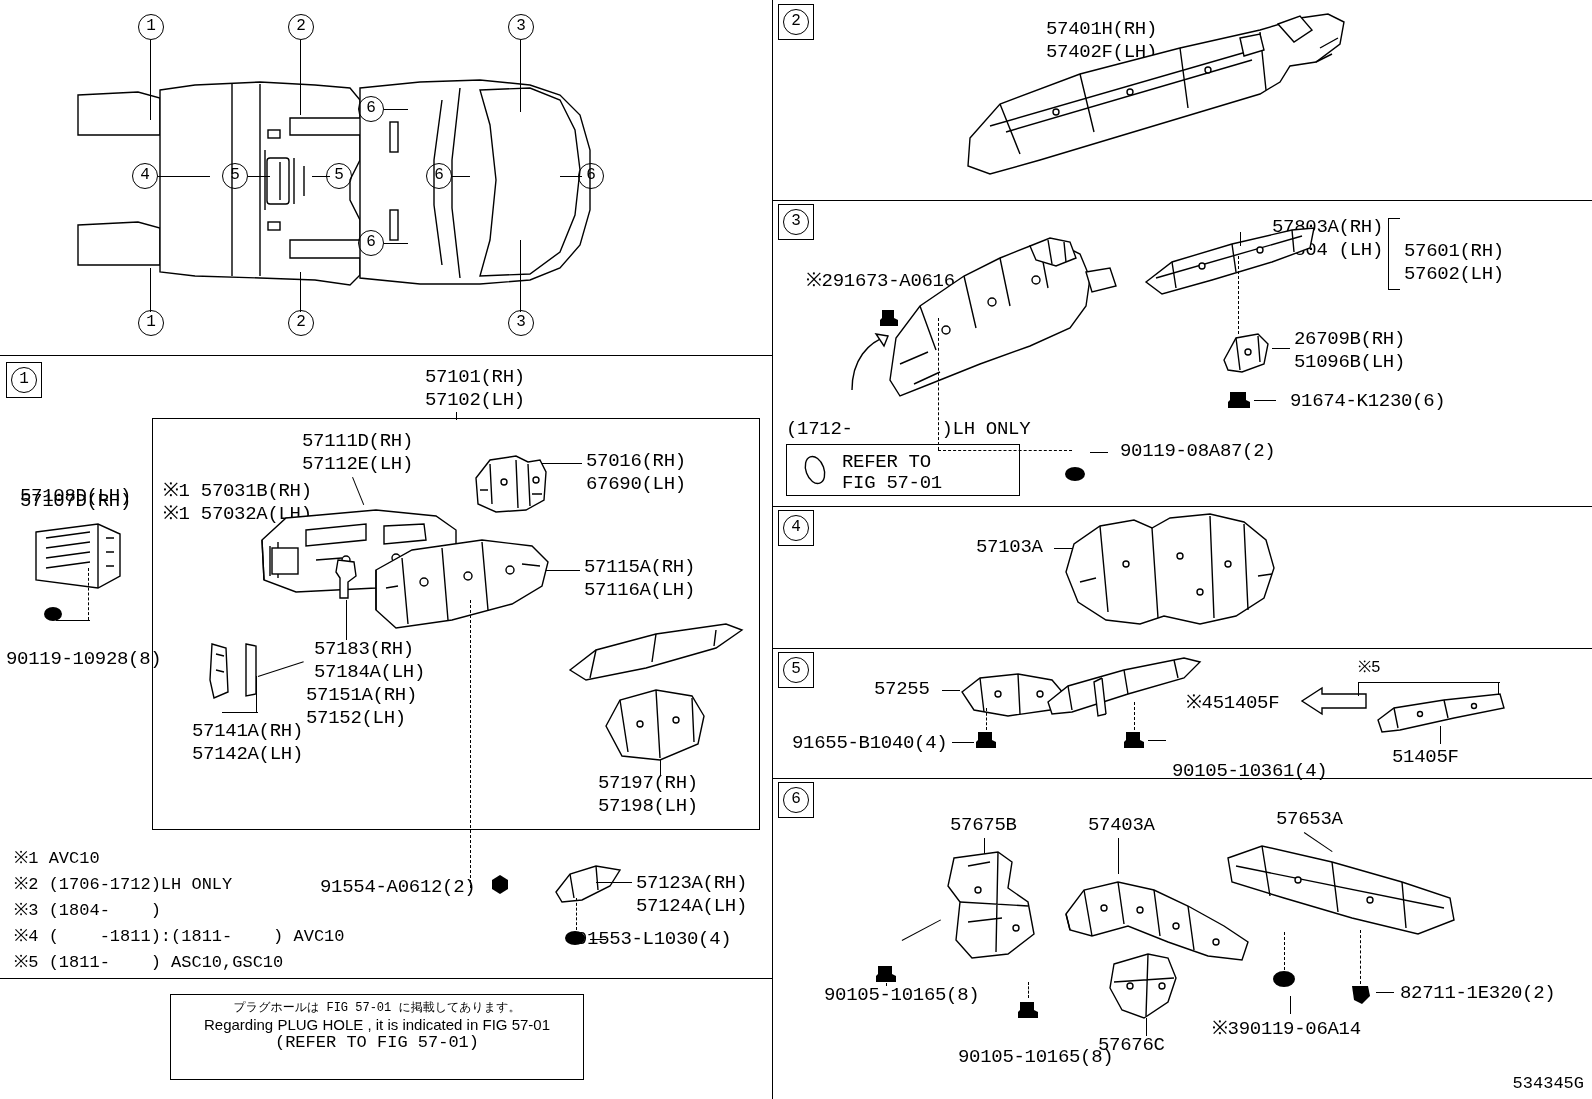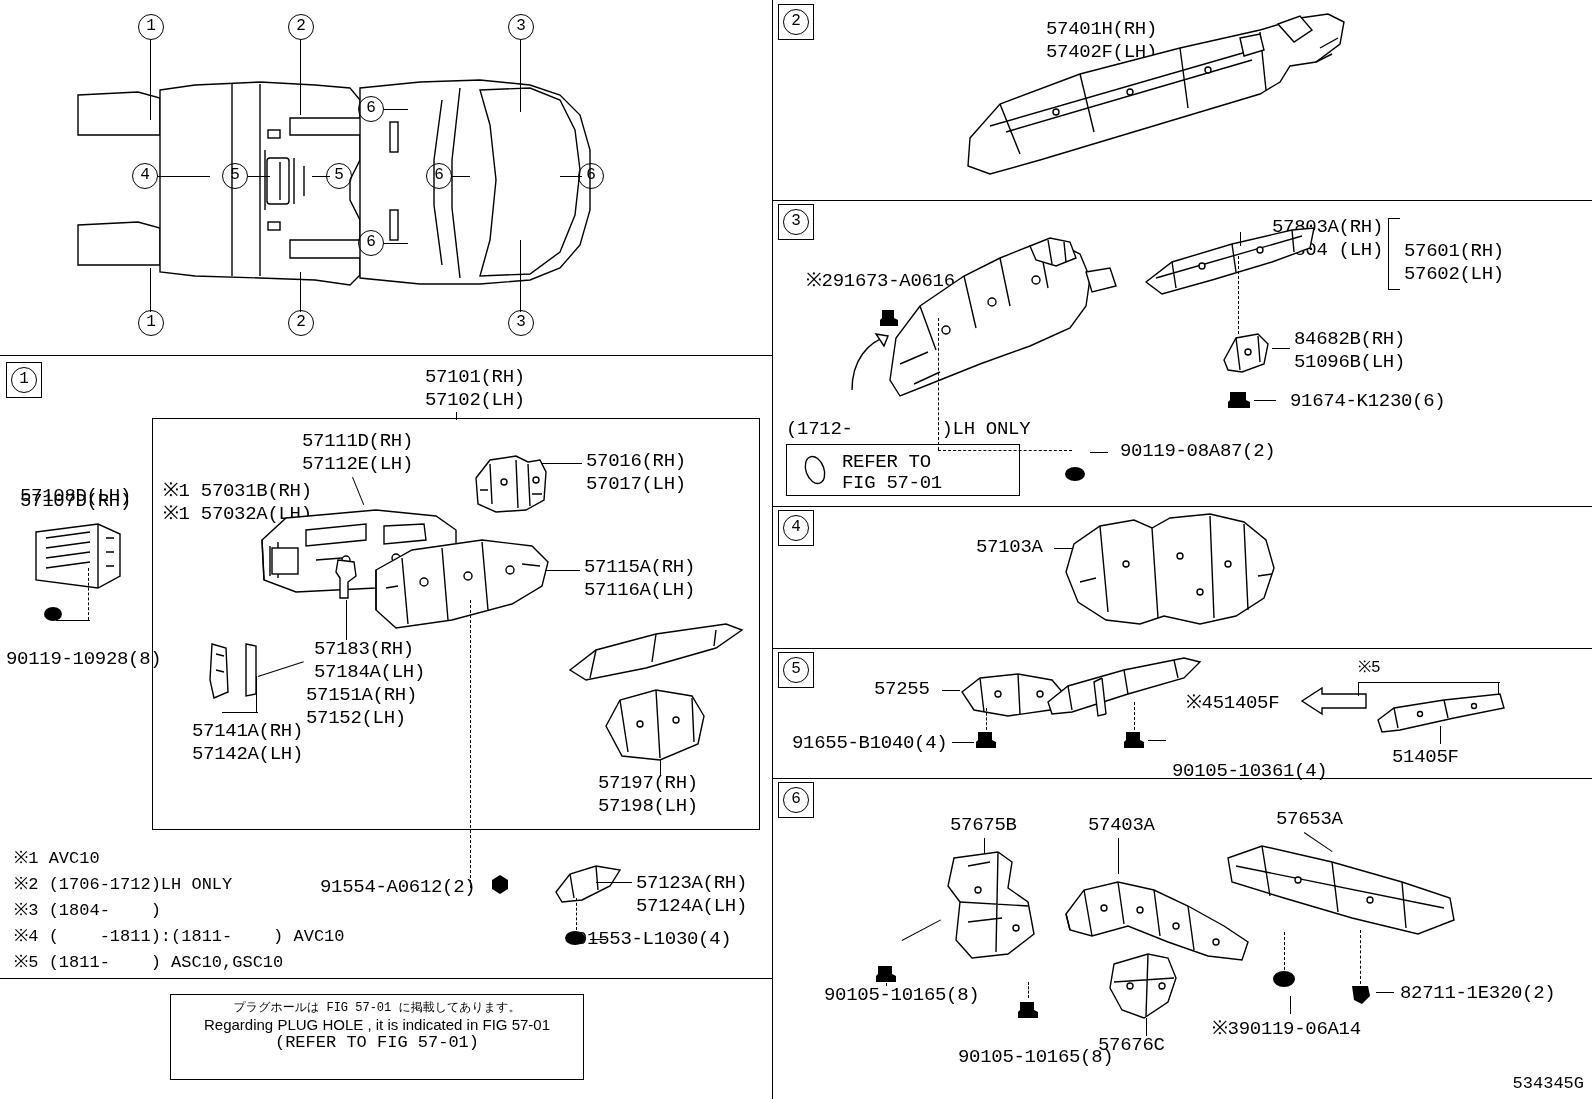--- a/index.html
+++ b/index.html
@@ -143,21 +143,21 @@
       <path d="M8,4 L24,6 L26,20 L18,26 L18,42 L10,42 L10,22 L6,16 Z"></path>
     </svg>
   </div>
   <div class="ln vln" style="left:346px;top:600px;height:40px;"></div>
   <div class="lbl" style="left:314px;top:638px;">57183(RH)</div>
   <div class="lbl" style="left:314px;top:661px;">57184A(LH)</div>
   <div class="lbl" style="left:306px;top:684px;">57151A(RH)</div>
   <div class="lbl" style="left:306px;top:707px;">57152(LH)</div>
 
   <div class="lbl" style="left:586px;top:450px;">57016(RH)</div>
-  <div class="lbl" style="left:586px;top:473px;">57017(LH)</div>
+  <div class="lbl" style="left:586px;top:473px;">67690(LH)</div>
   <div class="ln hln" style="left:542px;top:463px;width:40px;"></div>
   <div class="part" style="left:466px;top:452px;">
     <svg width="86" height="68" viewBox="0 0 86 68">
       <path d="M10,26 L24,8 L50,4 L62,10 L74,8 L80,20 L78,48 L60,58 L30,60 L12,52 Z"></path>
       <path d="M24,12 L26,52 M50,8 L52,56 M62,12 L64,54"></path>
       <circle cx="38" cy="30" r="3"></circle>
       <circle cx="70" cy="28" r="3"></circle>
       <path d="M14,38 L22,38 M66,42 L76,42"></path>
     </svg>
   </div>
@@ -325,21 +325,21 @@
 
   <div class="dash-v" style="left:1238px;top:256px;height:78px;"></div>
   <div class="part" style="left:1218px;top:330px;">
     <svg width="56" height="46" viewBox="0 0 56 46">
       <path d="M6,30 L18,8 L40,4 L50,14 L46,34 L24,42 L10,40 Z"></path>
       <path d="M18,8 L22,40 M40,6 L42,32"></path>
       <circle cx="30" cy="22" r="3"></circle>
     </svg>
   </div>
   <div class="ln hln" style="left:1272px;top:348px;width:18px;"></div>
-  <div class="lbl" style="left:1294px;top:328px;">84682B(RH)</div>
+  <div class="lbl" style="left:1294px;top:328px;">26709B(RH)</div>
   <div class="lbl" style="left:1294px;top:351px;">51096B(LH)</div>
 
   <div class="nut" style="left:1224px;top:386px;">
     <svg width="30" height="34" viewBox="0 0 30 34">
       <path d="M6,6 L22,6 L22,14 L26,16 L26,22 L4,22 L4,16 L6,14 Z"></path>
       <path d="M11,22 L11,32 M17,22 L17,32"></path>
     </svg>
   </div>
   <div class="ln hln" style="left:1254px;top:400px;width:22px;"></div>
   <div class="lbl" style="left:1290px;top:390px;">91674-K1230(6)</div>

